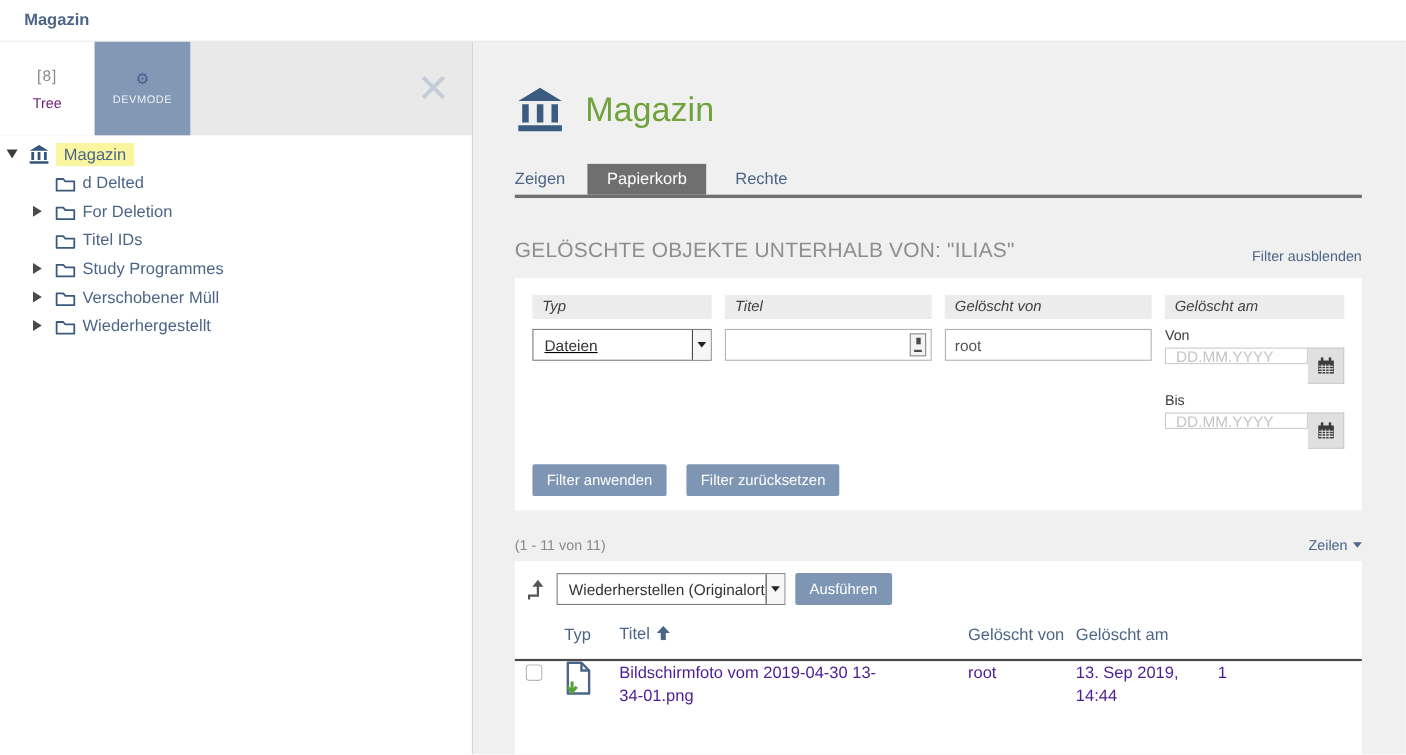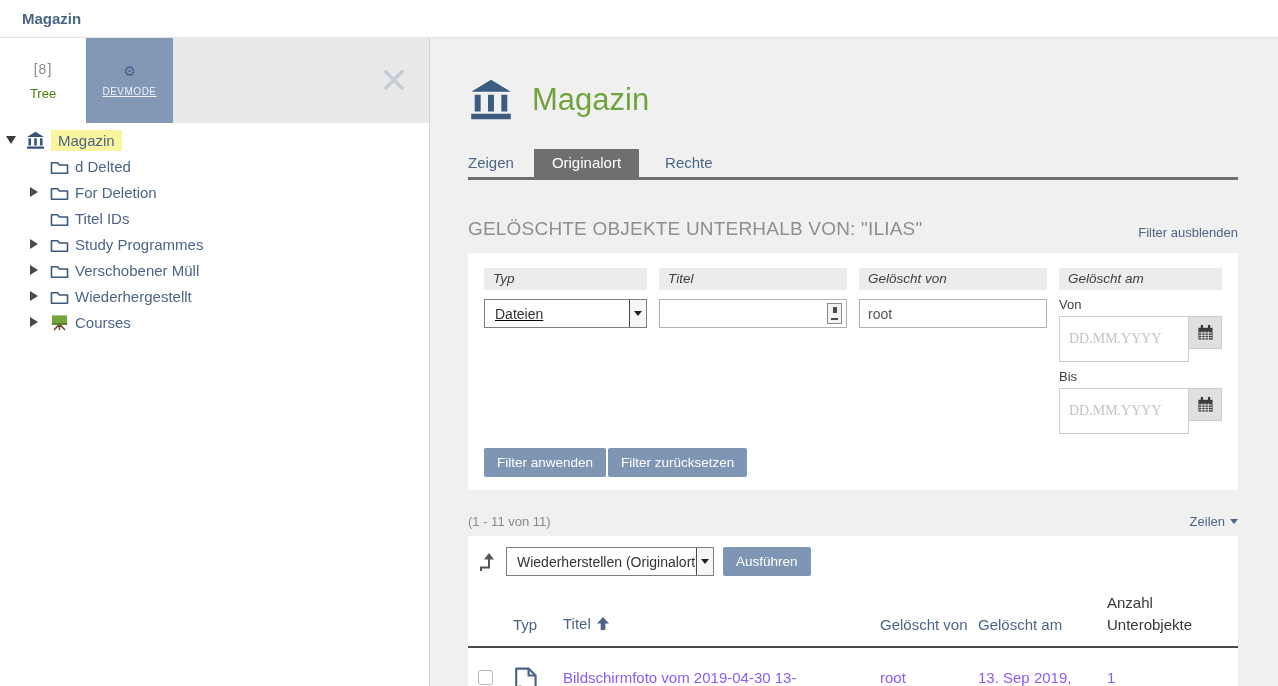--- a/index.html
+++ b/index.html
@@ -14,25 +14,25 @@
   
   .layout { display:flex; height:648px; }
 
   
   .sidebar { width:430px; background:#fff; border-right:1px solid #d6d6d6;
              display:flex; flex-direction:column; }
   .sidebar-header { height:85px; display:flex; background:#e9e9e9; flex:none; }
   .tree-tab { width:86px; background:#fff; display:flex; flex-direction:column;
               align-items:center; justify-content:center; cursor:pointer; }
   .tree-tab-icon { color:#8a8a8a; font-size:14px; letter-spacing:1px; }
-  .tree-tab-label { color:#4d7c0f; font-size:13px; margin-top:9px; }
+  .tree-tab-label { color:#701a75; font-size:13px; margin-top:9px; }
   .devmode-tab { width:87px; background:#8298b5; display:flex; flex-direction:column;
                  align-items:center; justify-content:center; cursor:pointer; }
   .devmode-gear { color:#47618c; font-size:14px; line-height:14px; }
-  .devmode-label { color:#eef1f6; font-size:10px; letter-spacing:.5px; margin-top:8px;text-decoration:underline; }
+  .devmode-label { color:#eef1f6; font-size:10px; letter-spacing:.5px; margin-top:8px; }
   .sidebar-header-rest { flex:1; position:relative; }
   .close-x { position:absolute; right:20px; top:50%; transform:translateY(-50%);
              color:#c6ccd7; font-size:36px; font-weight:100; line-height:36px; cursor:pointer; }
 
   .tree { padding-top:4px; }
   .tree-row { height:26px; display:flex; align-items:center; font-size:15px; }
   .tree-row.lvl0 { padding-left:6px; }
   .tree-row.lvl1 { padding-left:30px; }
   .expander { width:18px; height:18px; display:flex; align-items:center; flex:none; cursor:pointer; }
   .exp-open::before  { content:""; border-left:5.5px solid transparent; border-right:5.5px solid transparent;
@@ -79,26 +79,26 @@
   .tinput { width:100%; height:29px; border:1px solid #b2b2b2; background:#fff;
             font-size:14px; color:#555; padding:0 8px; font-family:"Liberation Sans",sans-serif; }
   .titel-wrap { position:relative; }
   .ac-icon { position:absolute; right:5px; top:4px; width:15px; height:21px;
              border:1px solid #8a8a8a; background:#f3f3f3; }
   .ac-icon::before { content:""; position:absolute; left:4.5px; top:3px; width:4px; height:6px; background:#4a4a4a; }
   .ac-icon::after  { content:""; position:absolute; left:3px; bottom:3px; width:7px; height:2px; background:#4a4a4a; }
   .mini-label { font-size:13px; color:#3e3e3e; margin:7px 0 4px; }
   .fcol4 .mini-label:first-of-type { margin-top:5px; }
   .date-row { display:flex; }
-  .dinput { flex:1; height:46px; border:1px solid #ccc; background:#fff; font-size:14px;
-            padding:0 9px; color:#666; font-family:Liberation Serif, serif; min-width:0; }
+  .dinput { flex:1; height:15px; border:1px solid #ccc; background:#fff; font-size:14px;
+            padding:0 9px; color:#666; font-family:Liberation Sans, sans-serif; min-width:0; }
   .dinput::placeholder { color:#c4c4c4; }
   .cal-btn { width:33px; height:33px; background:#e0e0e0; border:1px solid #ccc; border-left:none;
              display:flex; align-items:center; justify-content:center; cursor:pointer; }
-  .filter-btns { margin-top:14px; display:flex; gap:2px; }
+  .filter-btns { margin-top:14px; display:flex; gap:18px; }
   .btn { background:#7e96b4; color:#fff; border:none; font-size:13.5px; padding:7px 13px;
          border-radius:2px; cursor:pointer; font-family:"Liberation Sans",sans-serif; }
 
   .results-bar { margin-top:24px; display:flex; justify-content:space-between;
                  align-items:center; flex:none; }
   .range-info { color:#8a8a8a; font-size:13px; }
   .rows-link { display:flex; align-items:center; gap:5px; }
   .caret-down { border-left:4px solid transparent; border-right:4px solid transparent;
                 border-top:5px solid #4c6586; }
 
@@ -106,21 +106,21 @@
   .cmd-row { display:flex; align-items:center; padding-left:10px; gap:9px; }
   .corner-arrow { width:19px; height:20px; }
   .cmd-sel { width:208px; }
   .thead { display:flex; align-items:flex-end; padding:16px 0 10px;
            border-bottom:2px solid #4a4a4a; font-size:15px; line-height:22px; }
   .c1 { width:45px; padding-left:10px; } .c2 { width:50px; } .c3 { width:317px; }
   .c4 { width:98px; } .c5 { width:129px; } .c6 { flex:1; }
   .th { color:#4c6586; text-decoration:none; cursor:pointer; }
   .th-plain { color:#383838; }
   .sort-arrow { margin-left:6px; vertical-align:-1px; }
-  .trow { display:flex; padding-top:19px; font-size:15px; color:#8b5cf6; line-height:21px; }
+  .trow { display:flex; padding-top:0; font-size:15px; color:#4c1d95; line-height:21px; }
   .checkbox { width:15px; height:15px; border:1px solid #b9b9b9; border-radius:3px;
               background:#fff; margin-top:3px; cursor:pointer; }
   .row-title { max-width:245px; }
   .row-date { max-width:110px; }
 </style>
 </head>
 <body>
 
 <div class="topbar">
   <span class="topbar-title">Magazin</span>
@@ -200,48 +200,37 @@
       </div>
       <div class="tree-row lvl1">
         <span class="expander exp-closed"></span>
         <span class="ticon">
           <svg width="19" height="17" viewBox="0 0 20 18">
               <path fill="none" stroke="#3a5a7d" stroke-width="1.7" stroke-linejoin="round" d="M1.5 5 h6.4 l2 2.4 h8.6 v8.8 h-17 Z"></path>
             </svg>
         </span>
         <a class="tree-label">Wiederhergestellt</a>
       </div>
-      <div class="tree-row lvl1">
-        <span class="expander exp-closed"></span>
-        <span class="ticon">
-          <svg width="19" height="19" viewBox="0 0 20 20">
-            <rect x="2" y="2.5" width="16" height="9.5" fill="#76a73c"></rect>
-            <rect x="2" y="10.6" width="16" height="1.9" fill="#567f2b"></rect>
-            <path stroke="#6b4a2f" stroke-width="1.6" fill="none" d="M10 12.5 V18 M4.2 18 L9.3 12.5 M15.8 18 L10.7 12.5"></path>
-          </svg>
-        </span>
-        <a class="tree-label">Courses</a>
-      </div>
     </div>
   </div>
 
   <div class="main">
 
     <div class="page-head">
       <span class="bank-lg">
         <svg width="46" height="44" viewBox="0 0 20 20">
             <path fill="#3b5c80" d="M10 .8 19 6.3 H1 Z M2.6 7.6 h2.7 v7.6 H2.6 Z M8.65 7.6 h2.7 v7.6 h-2.7 Z M14.7 7.6 h2.7 v7.6 h-2.7 Z M1 16.3 h18 v2.5 H1 Z"></path>
           </svg>
       </span>
       <h1 class="page-title">Magazin</h1>
     </div>
 
     <div class="tabs">
       <a class="tab">Zeigen</a>
-      <a class="tab active">Originalort</a>
+      <a class="tab active">Papierkorb</a>
       <a class="tab">Rechte</a>
     </div>
 
     <div class="filter-head">
       <h2 class="filter-heading">GELÖSCHTE OBJEKTE UNTERHALB VON: "ILIAS"</h2>
       <a class="link">Filter ausblenden</a>
     </div>
 
     <div class="filter-panel">
       <div class="filter-cols">
@@ -331,21 +320,20 @@
       <div class="thead">
         <div class="c1"></div>
         <div class="c2"><a class="th">Typ</a></div>
         <div class="c3">
           <a class="th">Titel</a><span class="sort-arrow"><svg width="12" height="13" viewBox="0 0 13 14">
                 <path fill="#4c6586" d="M6.5 0 L13 7 H9 V14 H4 V7 H0 Z"></path>
               </svg></span>
         </div>
         <div class="c4"><a class="th">Gelöscht von</a></div>
         <div class="c5"><a class="th">Gelöscht am</a></div>
-        <div class="c6"><span class="th-plain">Anzahl Unterobjekte</span></div>
       </div>
 
       <div class="trow">
         <div class="c1">
             <div class="checkbox"></div>
           </div>
         <div class="c2">
           <span>
             <svg width="25" height="31" viewBox="0 0 16 20" style="overflow:visible">
               <path d="M2 1 h8 l4.5 4.5 V19 H2 Z" fill="#fff" stroke="#4c6586" stroke-width="1.4" stroke-linejoin="round"></path>

